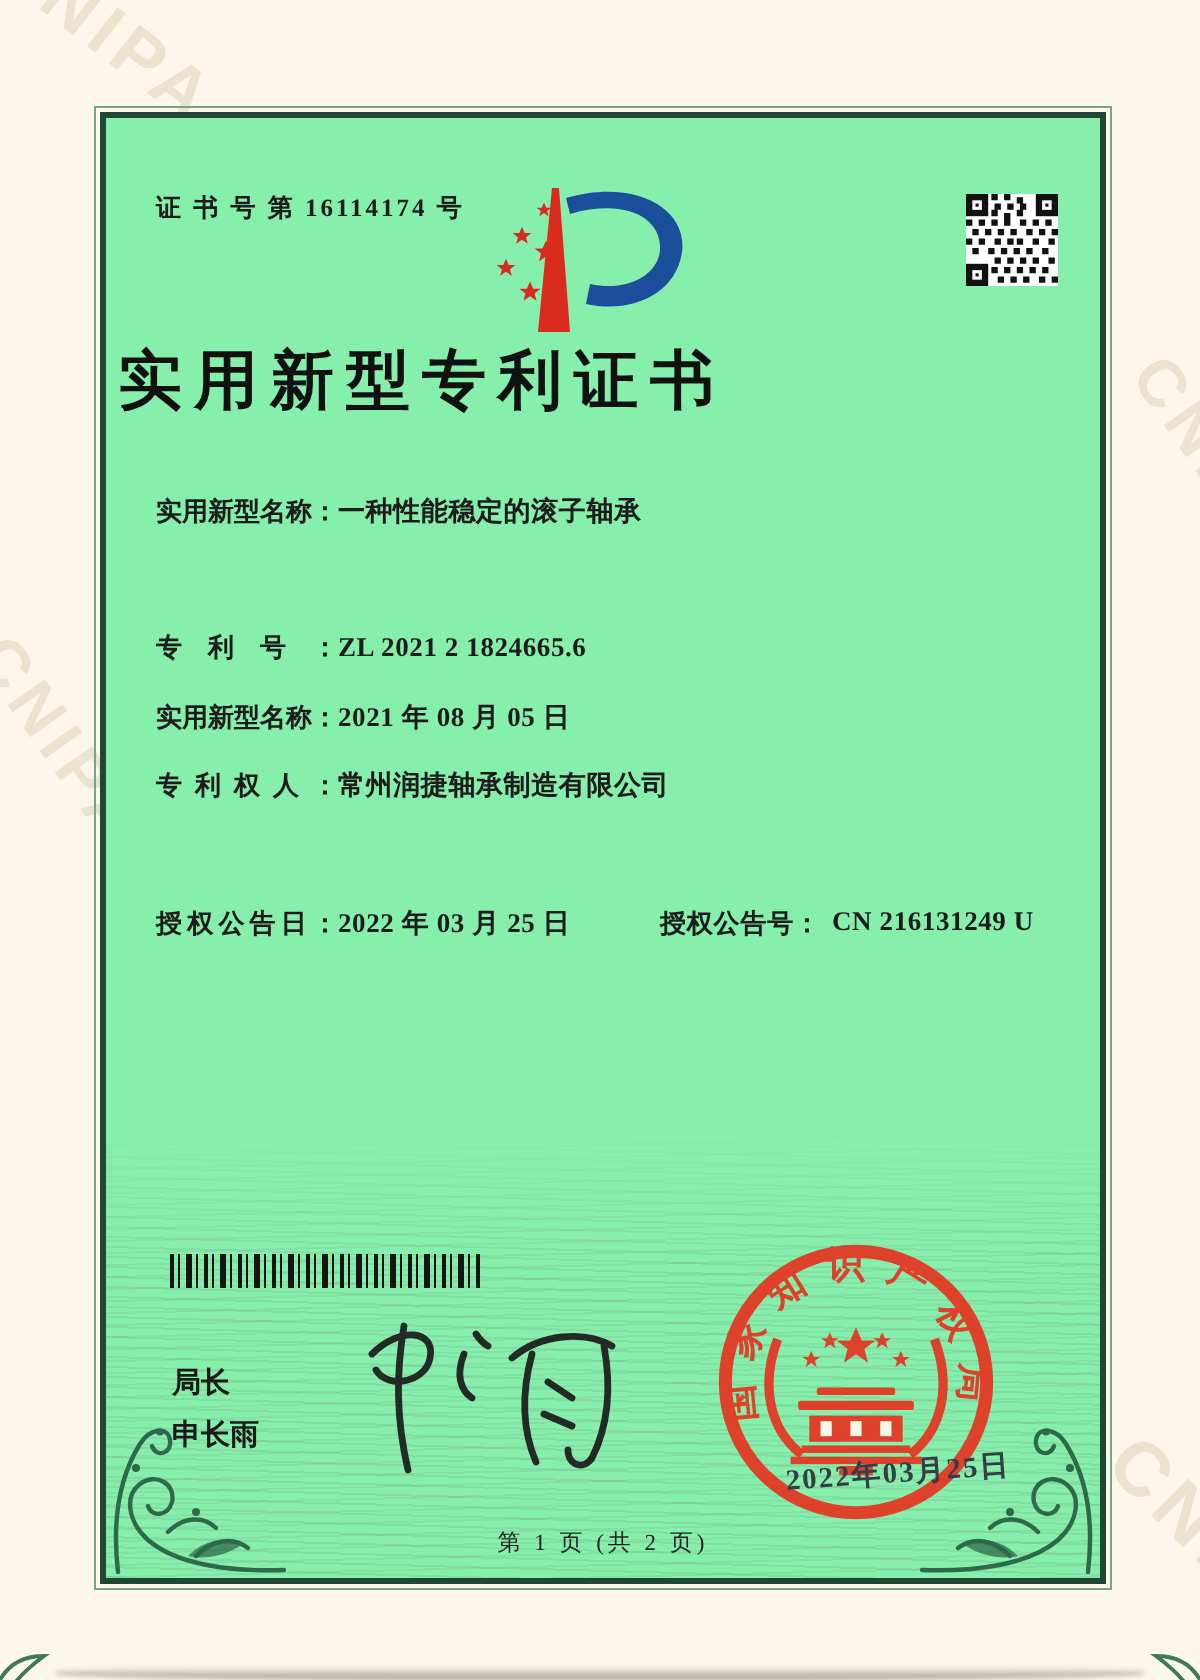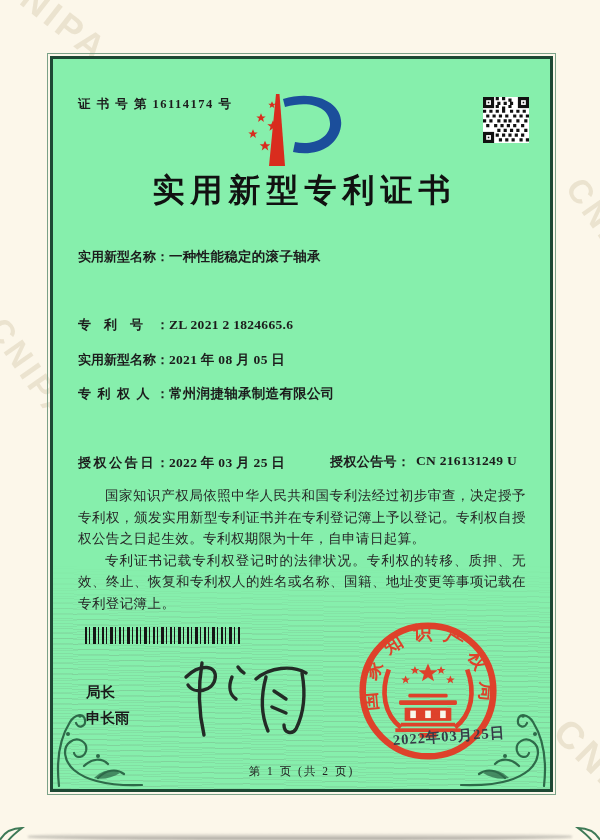--- a/index.html
+++ b/index.html
@@ -26,21 +26,21 @@
 
   .flourish{position:absolute;bottom:1px;width:90px;height:90px;}
   .fl-left{left:1px;}
   .fl-right{right:1px;transform:scaleX(-1);}
 
   .cert-no{position:absolute;left:25px;top:37px;font-size:12.5px;font-weight:700;letter-spacing:1.5px;}
 
   .logo{position:absolute;left:192px;top:33px;width:104px;height:80px;}
   .qr{position:absolute;left:430px;top:38px;width:46px;height:46px;}
 
-  .title{position:absolute;left:0;top:110px;width:100%;margin:0;text-align:center;font-size:32px;font-weight:700;letter-spacing:6px;text-indent:6px;color:#111;}
+  .title{position:absolute;left:0;top:110px;width:100%;margin:0;font-size:32px;font-weight:700;letter-spacing:6px;text-indent:6px;color:#111;}
 
   .frow{position:absolute;left:25px;right:20px;white-space:nowrap;}
   .flabel{display:inline-block;width:91px;font-size:13px;font-weight:700;text-align:justify;text-align-last:justify;vertical-align:baseline;}
   .fvalue{font-size:13.5px;font-weight:700;letter-spacing:0.3px;}
   .r0{top:188px}.r1{top:222px}.r2{top:256px}.r3{top:291px}.r4{top:325px}.r5{top:359px}.r6{top:394px}
   .flabel2{position:absolute;left:252px;top:0;width:80px;display:inline-block;font-size:13px;font-weight:700;text-align:justify;text-align-last:justify;}
   .fvalue2{position:absolute;left:338px;top:0;font-size:13.5px;font-weight:700;letter-spacing:0.3px;}
 
   .paras{position:absolute;left:25px;top:426px;width:448px;font-size:13.5px;line-height:21.5px;text-align:justify;color:#262626;}
   .paras p{margin:0;text-indent:2em;letter-spacing:0.4px;}
@@ -158,24 +158,20 @@
     </div>
     <div class="frow r4">
       <span class="flabel">专利权人：</span><span class="fvalue">常州润捷轴承制造有限公司</span>
     </div>
     <div class="frow r6" style="position:absolute;">
       <span class="flabel">授权公告日：</span><span class="fvalue">2022 年 03 月 25 日</span>
       <span class="flabel2">授权公告号：</span>
       <span class="fvalue2">CN 216131249 U</span>
     </div>
 
-    <div class="paras">
-      <p>国家知识产权局依照中华人民共和国专利法经过初步审查，决定授予专利权，颁发实用新型专利证书并在专利登记簿上予以登记。专利权自授权公告之日起生效。专利权期限为十年，自申请日起算。</p>
-      <p>专利证书记载专利权登记时的法律状况。专利权的转移、质押、无效、终止、恢复和专利权人的姓名或名称、国籍、地址变更等事项记载在专利登记簿上。</p>
-    </div>
 
     <div class="barcode"></div>
 
     <div class="signer">
       <div>局长</div>
       <div>申长雨</div>
     </div>
 
     <svg class="signature" viewBox="0 0 150 95">
       <g fill="none" stroke="#1b1b1b" stroke-width="3.4" stroke-linecap="round" opacity="0.92">

